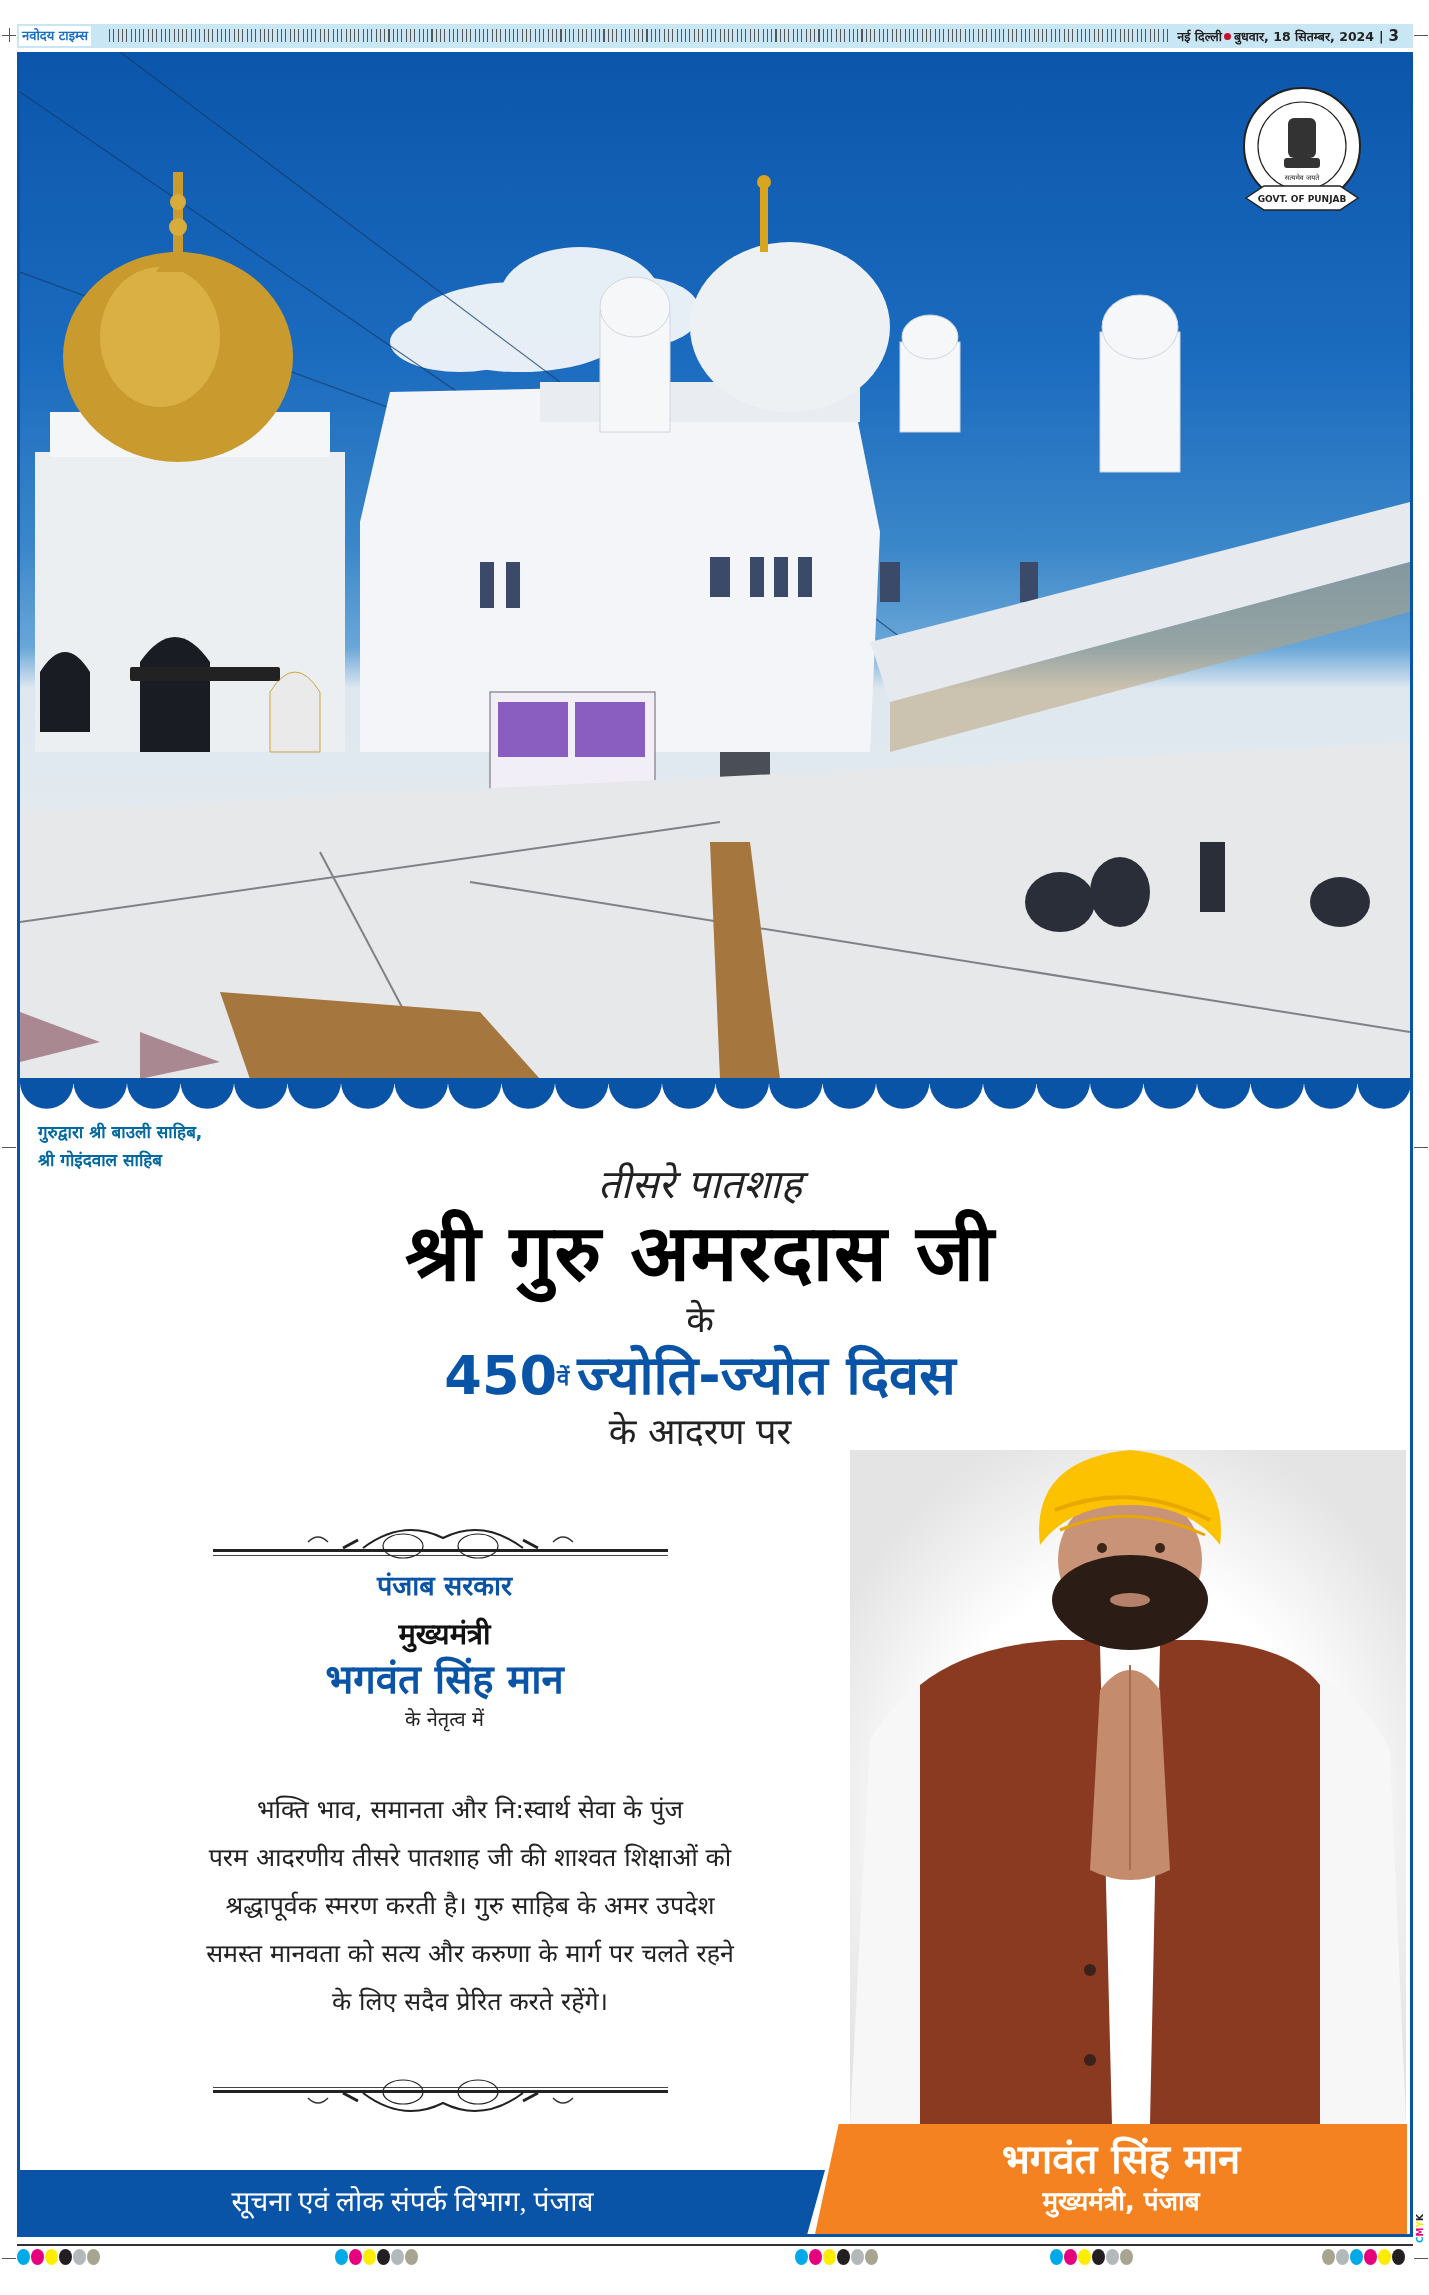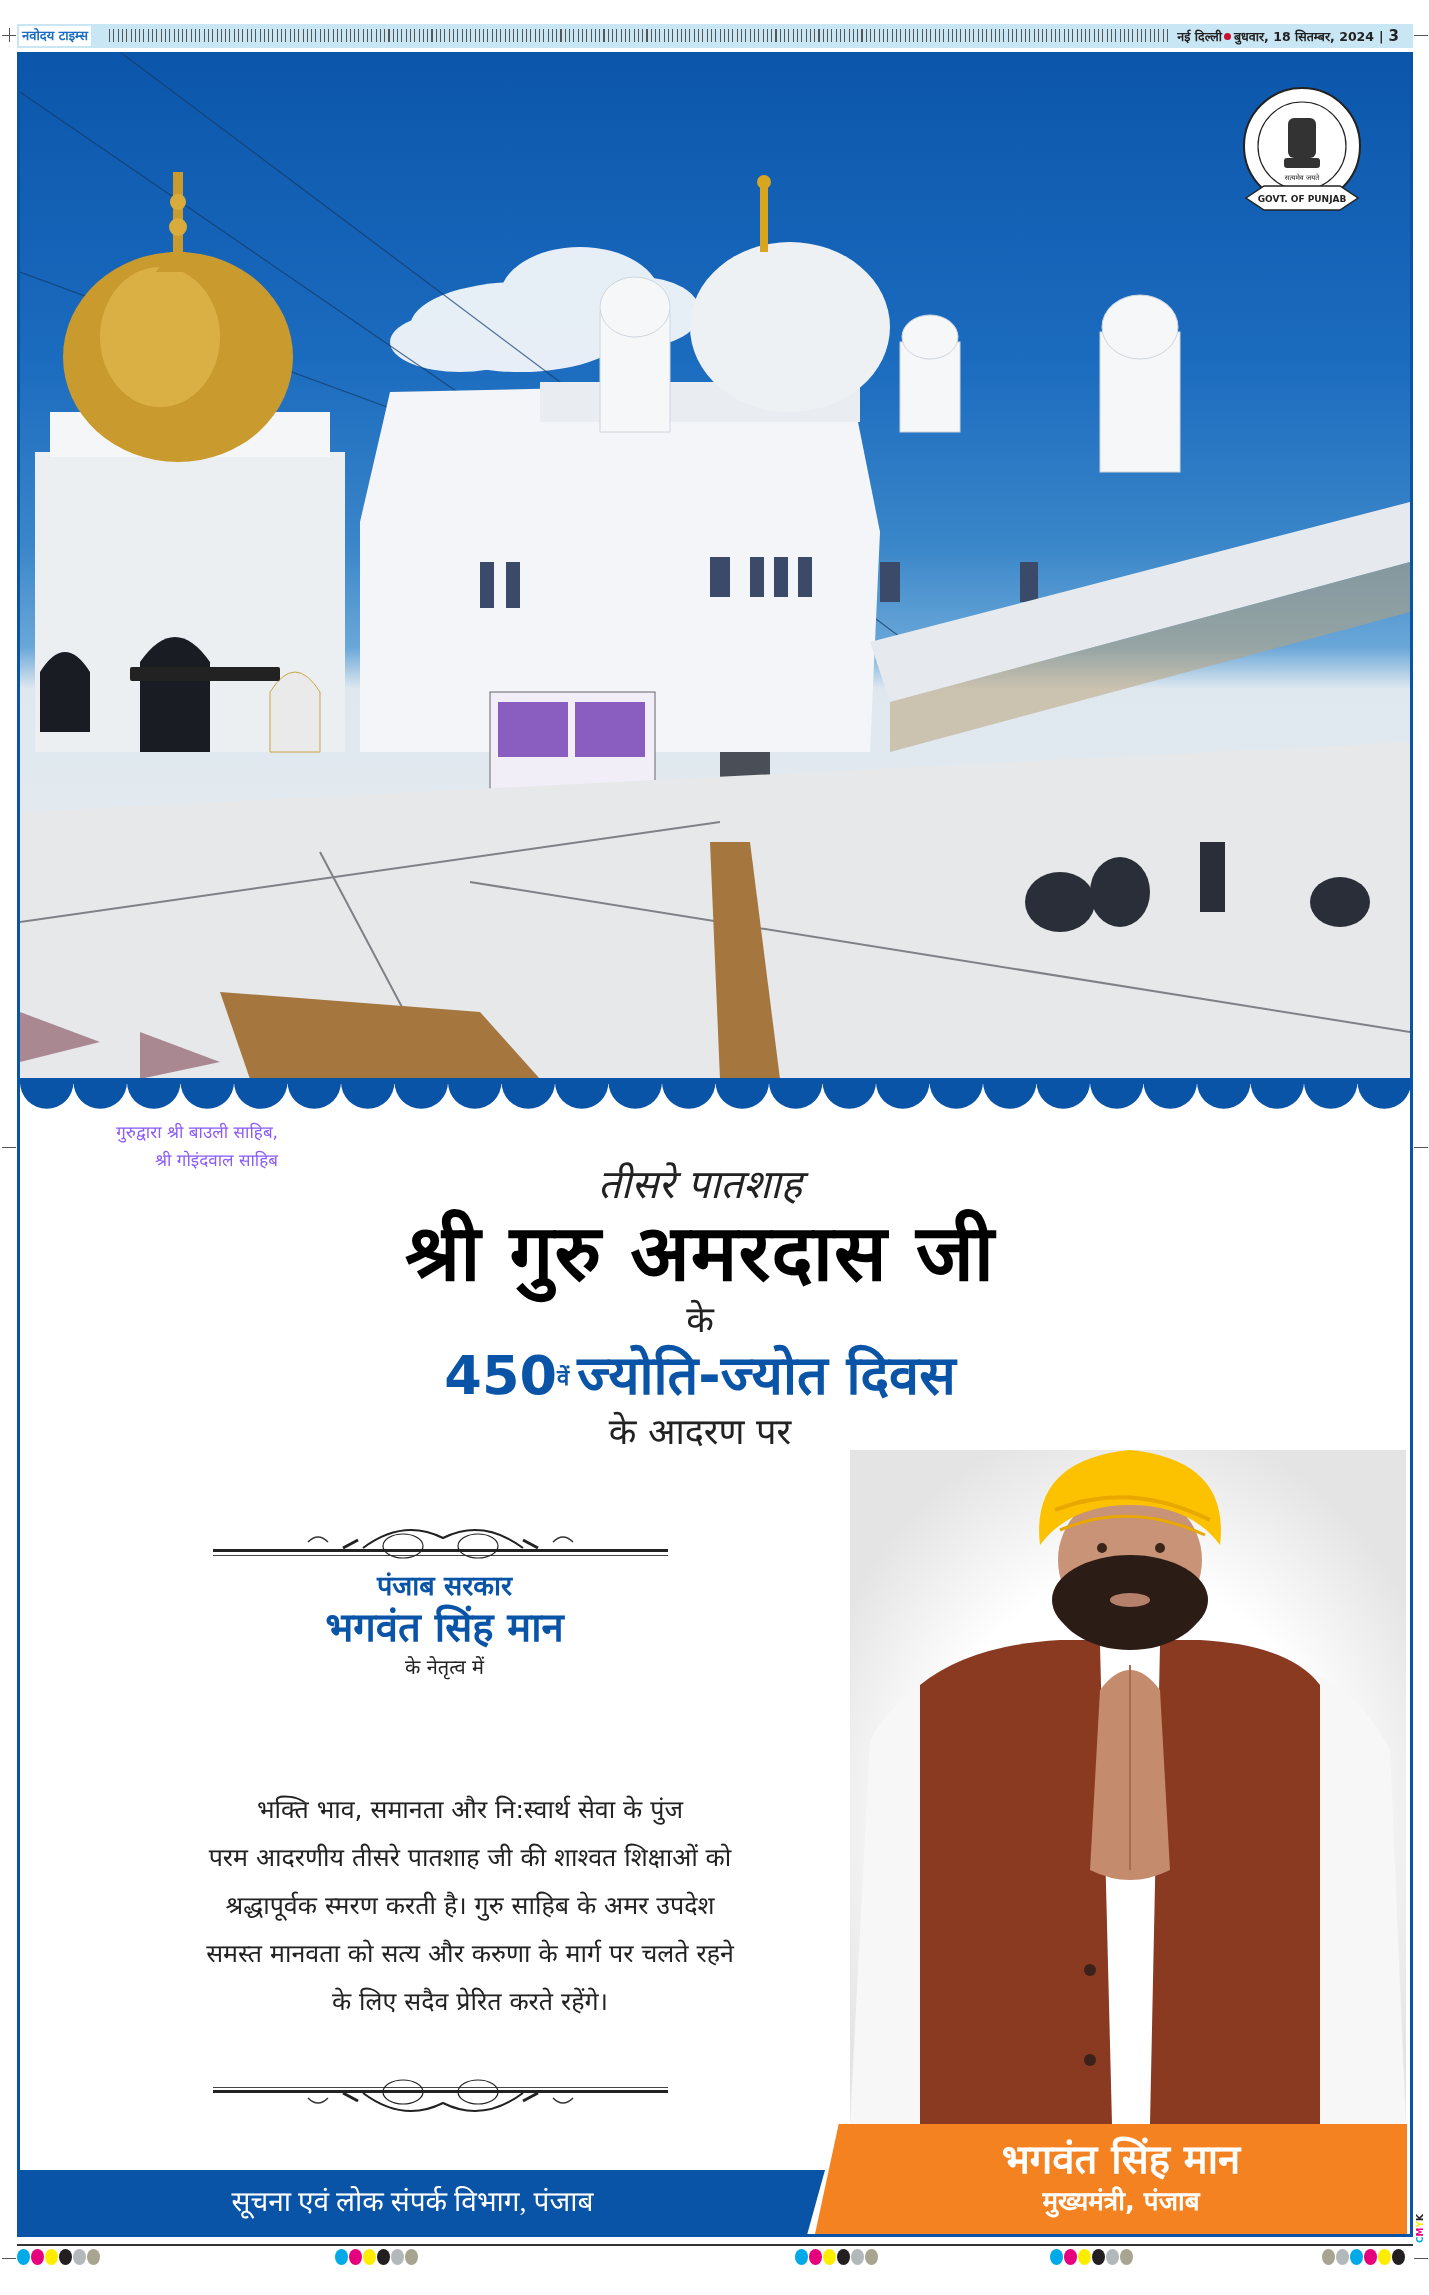--- a/index.html
+++ b/index.html
@@ -15,21 +15,21 @@
   .dateline .pg{font-size:15px;}
   .ad-frame{position:absolute;left:17px;top:52px;width:1390px;height:2182px;border:3px solid #0a54a8;border-top:none;box-sizing:content-box;}
   
   .photo{position:absolute;left:20px;top:52px;width:1390px;height:1027px;overflow:hidden;
     background:linear-gradient(180deg,#0b56ab 0%,#1b6bbf 30%,#3a86c9 48%,#6aa7d8 58%,#dfe8ef 62%,#e9eef2 100%);}
   .photo svg{position:absolute;left:0;top:0;}
   .scallops{position:absolute;left:20px;top:1078px;width:1390px;height:34px;}
   
   .seal{position:absolute;left:1228px;top:80px;width:148px;height:148px;}
   
-  .caption{position:absolute;left:38px;top:1118px;width:240px;text-align:right;font-weight:normal;font-size:17px;line-height:28px;color:#8b5cf6;}
+  .caption{position:absolute;left:38px;top:1118px;width:240px;text-align:left;font-weight:bold;font-size:17px;line-height:28px;color:#0369a1;}
   
   .head-block{position:absolute;left:300px;top:1160px;width:800px;text-align:center;}
   .h-small{font-size:40px;color:#222;line-height:48px;font-style:italic;}
   .h-big{font-size:78px;font-weight:bold;color:#000000;line-height:90px;letter-spacing:1px;}
   .h-ke{font-size:36px;color:#222;line-height:44px;}
   .h-mid{font-size:54px;font-weight:bold;color:#0a54a8;line-height:68px;}
   .h-mid sup{font-size:22px;vertical-align:top;position:relative;top:2px;margin-right:8px;}
   
   .ornament{position:absolute;left:213px;width:455px;height:50px;}
   
@@ -231,20 +231,21 @@
   <rect x="0" y="35" width="455" height="1" fill="#444"></rect>
   <path d="M95,22 q10,-10 20,0 M340,22 q10,-10 20,0" stroke="#333" stroke-width="1.5" fill="none"></path>
   <path d="M150,28 q40,-30 80,-10 q40,-20 80,10" stroke="#222" stroke-width="2" fill="none"></path>
   <ellipse cx="190" cy="26" rx="20" ry="12" fill="none" stroke="#222" stroke-width="1.2"></ellipse>
   <ellipse cx="265" cy="26" rx="20" ry="12" fill="none" stroke="#222" stroke-width="1.2"></ellipse>
   <path d="M130,28 l15,-8 M325,28 l-15,-8" stroke="#222" stroke-width="3"></path>
 </svg>
 
 <div class="gov-block">
   <div class="gov-punjab">पंजाब सरकार</div>
+  <div class="gov-cm">मुख्यमंत्री</div>
   <div class="gov-name">भगवंत सिंह मान</div>
   <div class="gov-lead">के नेतृत्व में</div>
 </div>
 
 <div class="body-text">
   <div>भक्ति भाव, समानता और नि:स्वार्थ सेवा के पुंज</div>
   <div>परम आदरणीय तीसरे पातशाह जी की शाश्वत शिक्षाओं को</div>
   <div>श्रद्धापूर्वक स्मरण करती है। गुरु साहिब के अमर उपदेश</div>
   <div>समस्त मानवता को सत्य और करुणा के मार्ग पर चलते रहने</div>
   <div>के लिए सदैव प्रेरित करते रहेंगे।</div>

